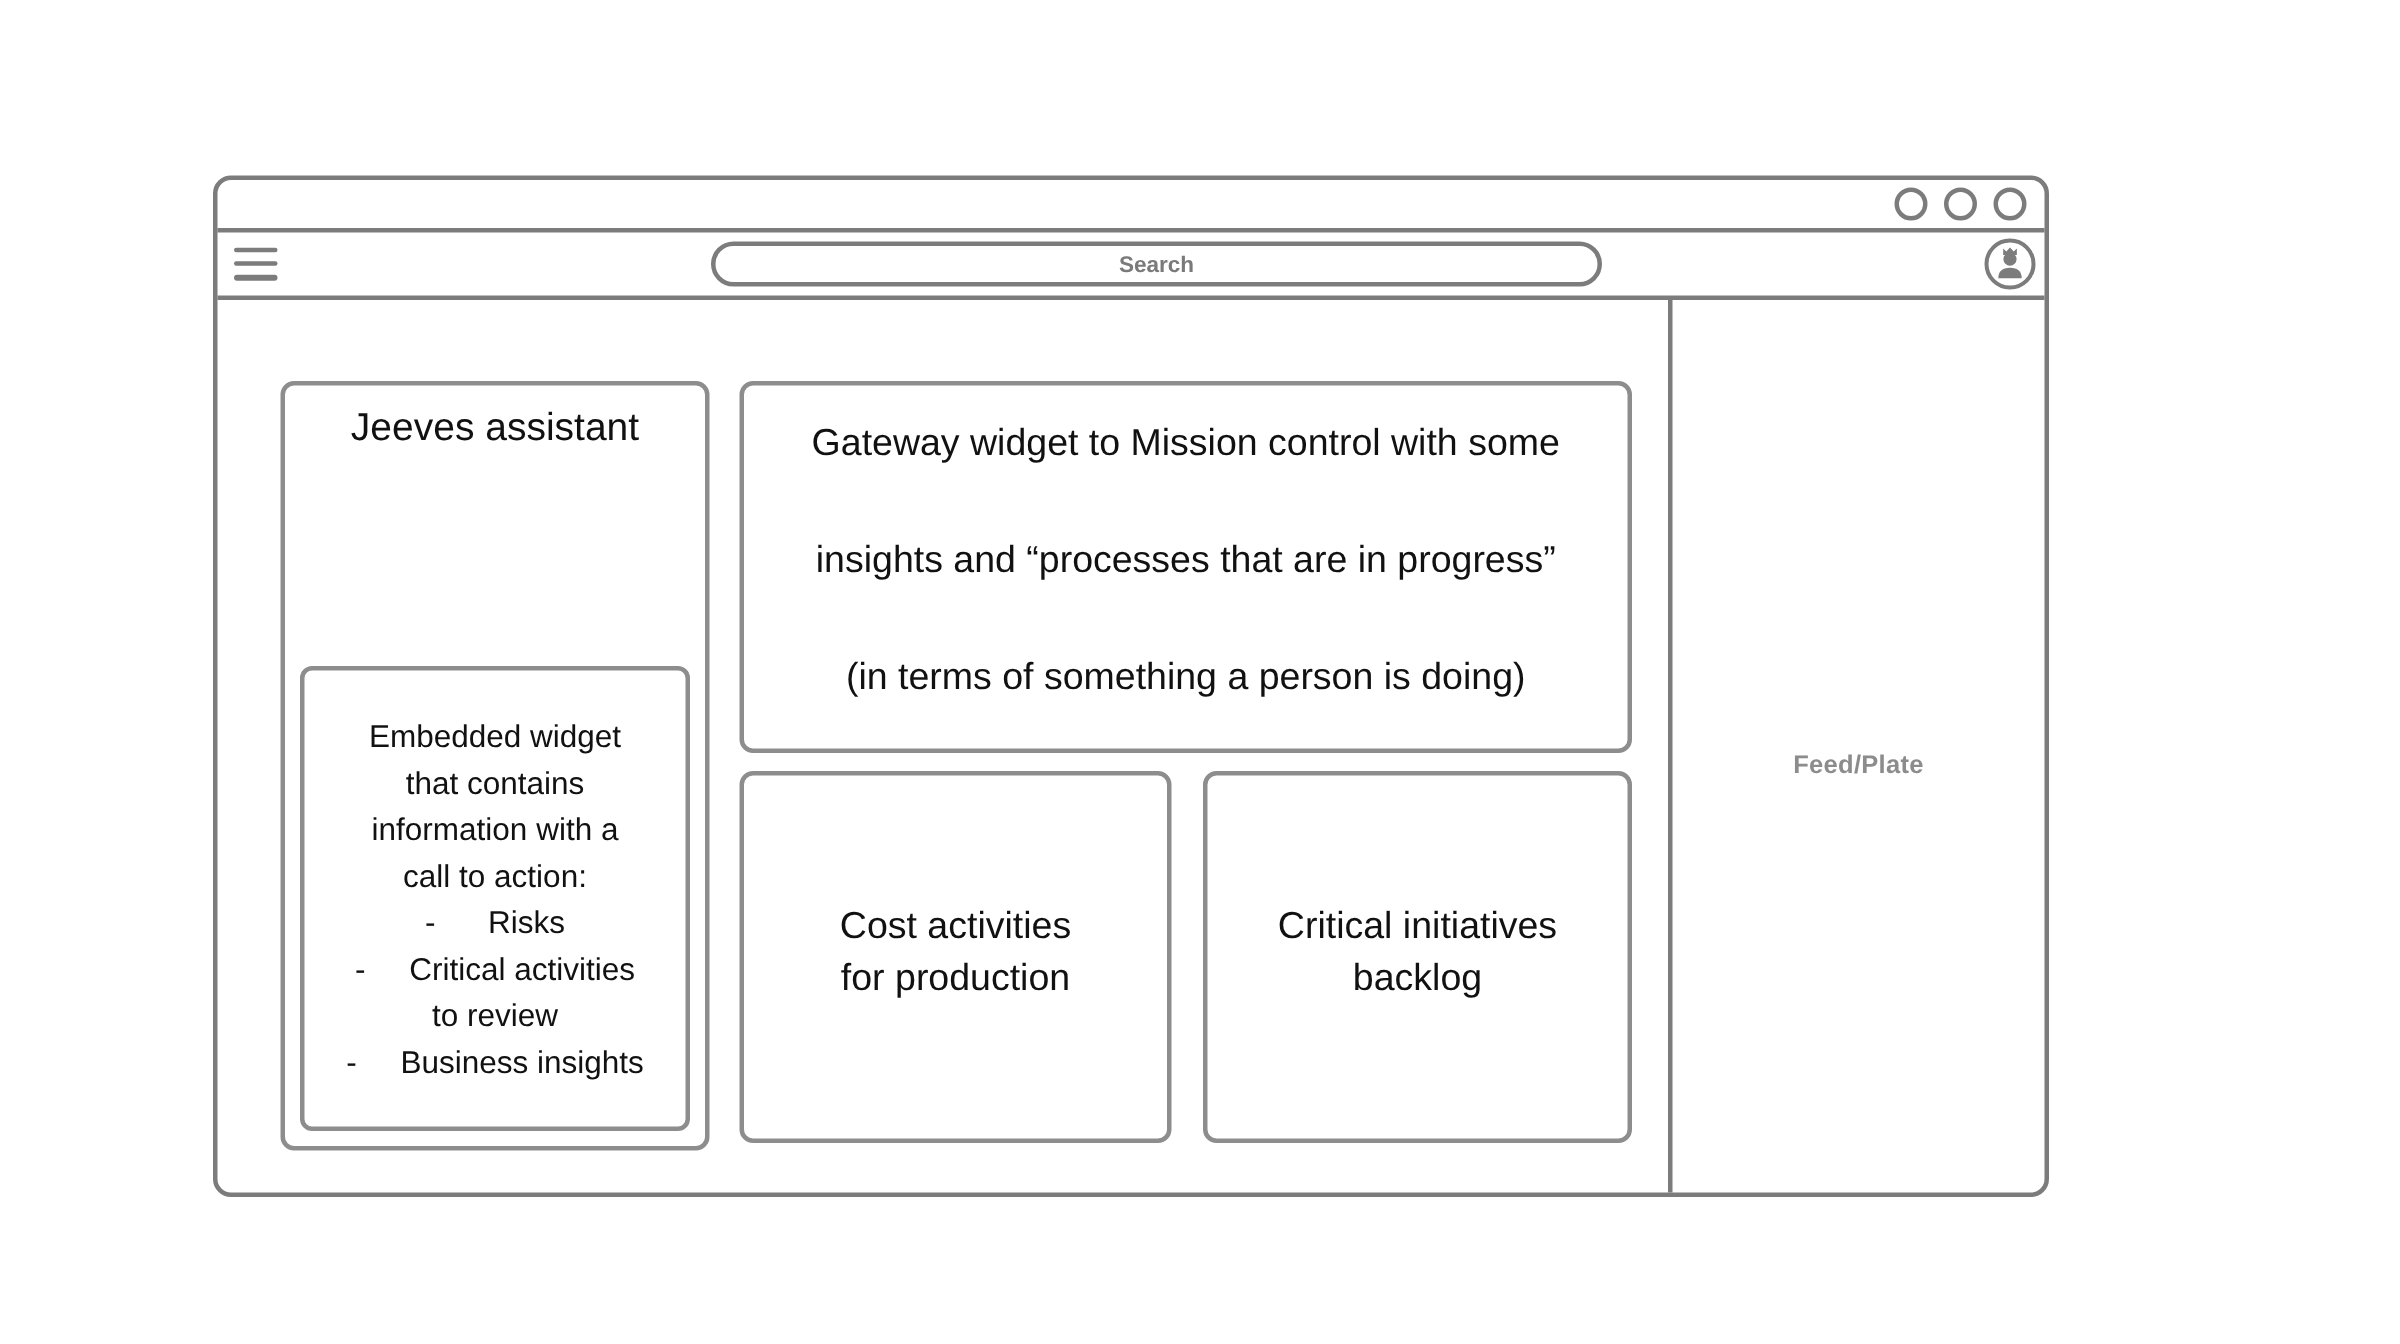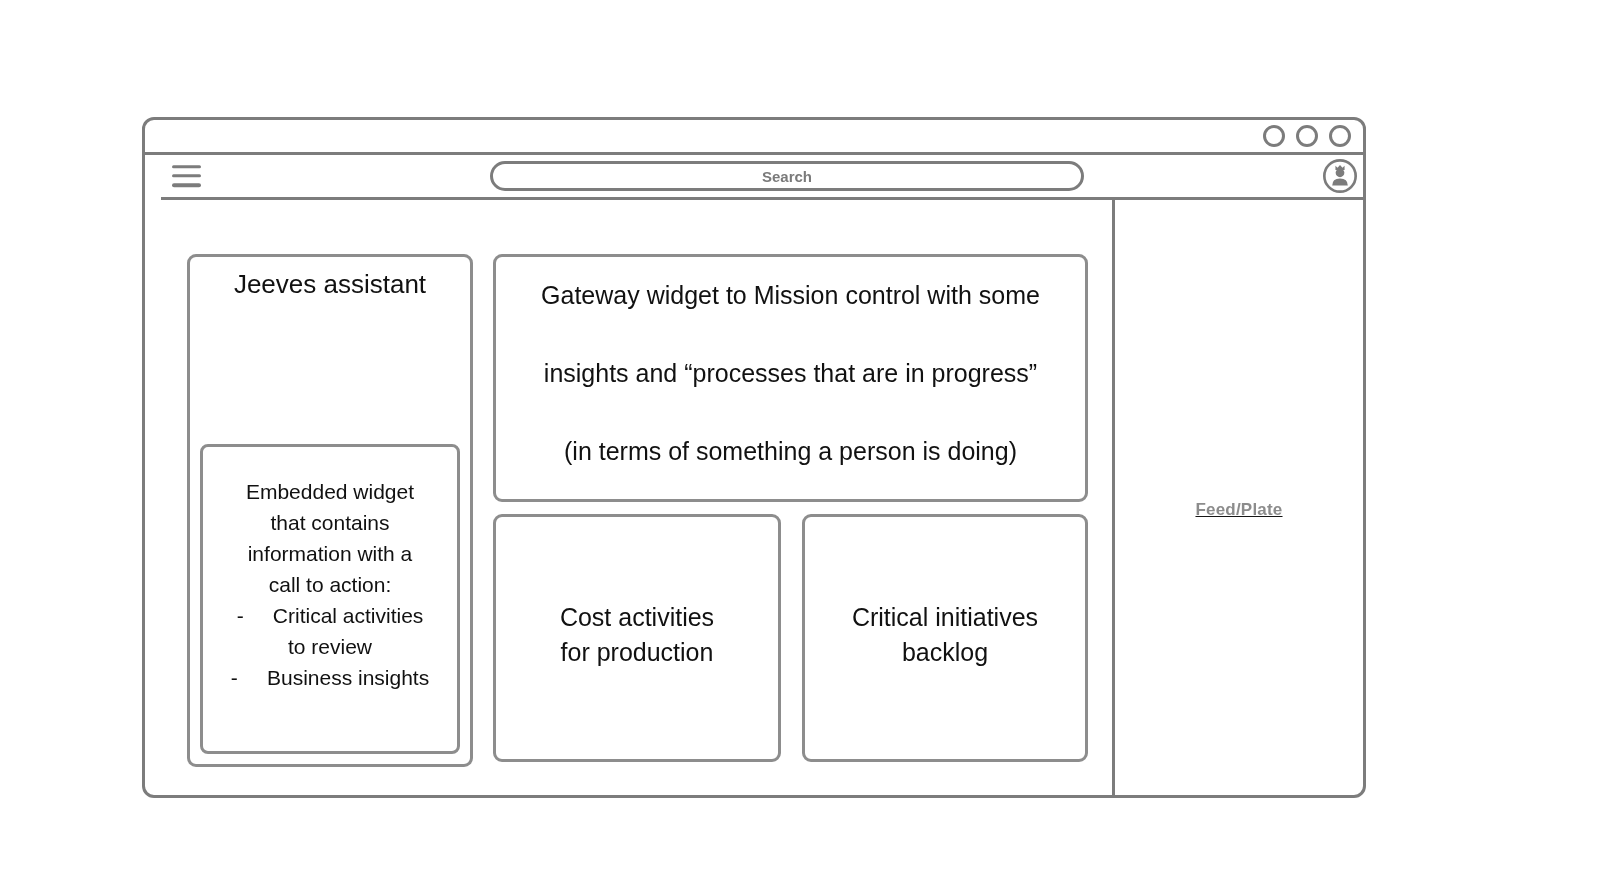--- a/index.html
+++ b/index.html
@@ -43,21 +43,20 @@
     background: #ffffff;
   }
 
   .toolbar {
     height: 45px;
     flex: 0 0 45px;
     border-bottom: 3px solid #7c7c7c;
     position: relative;
     display: flex;
     align-items: center;
-    margin-left: 16px;
   }
   .hamburger {
     position: absolute;
     left: 11px; top: 50%;
     transform: translateY(-50%);
     width: 29px;
     display: flex;
     flex-direction: column;
     gap: 6px;
     cursor: pointer;
@@ -93,21 +92,20 @@
     width: 38px; height: 38px;
     background: none; border: none; padding: 0;
     cursor: pointer;
   }
 
   
   .content {
     flex: 1 1 auto;
     display: flex;
     min-height: 0;
-    text-decoration: underline;
   }
   .content-main {
     position: relative;
     flex: 1 1 auto;
   }
   .sidebar {
     flex: 0 0 251px;
     border-left: 3px solid #7c7c7c;
     display: flex;
     align-items: center;
@@ -203,20 +201,21 @@
     <div class="content">
       <div class="content-main">
 
         <div class="wire-box box-jeeves">
           <div class="jeeves-title">Jeeves assistant</div>
           <div class="box-embedded">
             <div class="embedded-line">Embedded widget</div>
             <div class="embedded-line">that contains</div>
             <div class="embedded-line">information with a</div>
             <div class="embedded-line">call to action:</div>
+            <div class="embedded-line">-&nbsp;&nbsp;&nbsp;&nbsp;&nbsp;&nbsp;Risks</div>
             <div class="embedded-line">-&nbsp;&nbsp;&nbsp;&nbsp;&nbsp;Critical activities</div>
             <div class="embedded-line">to review</div>
             <div class="embedded-line">-&nbsp;&nbsp;&nbsp;&nbsp;&nbsp;Business insights</div>
           </div>
         </div>
 
         <div class="wire-box box-gateway">
           <div class="big-line">Gateway widget to Mission control with some</div>
           <div class="big-line">insights and “processes that are in progress”</div>
           <div class="big-line">(in terms of something a person is doing)</div>

